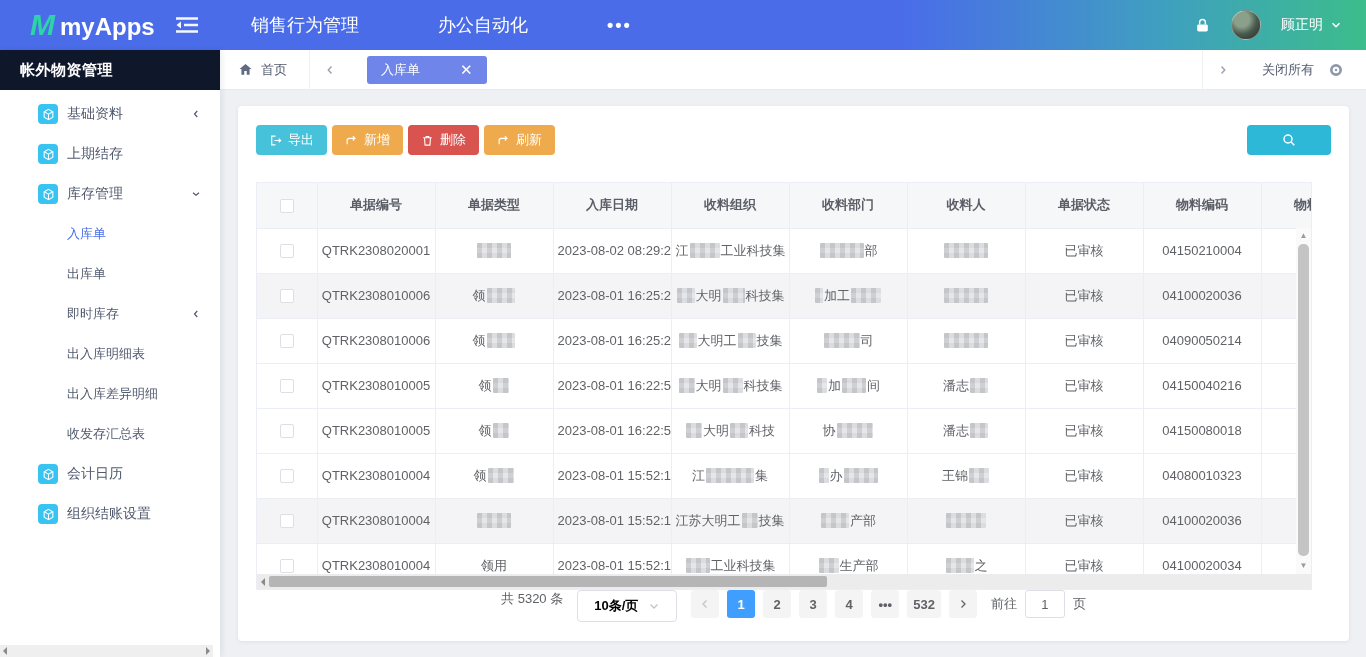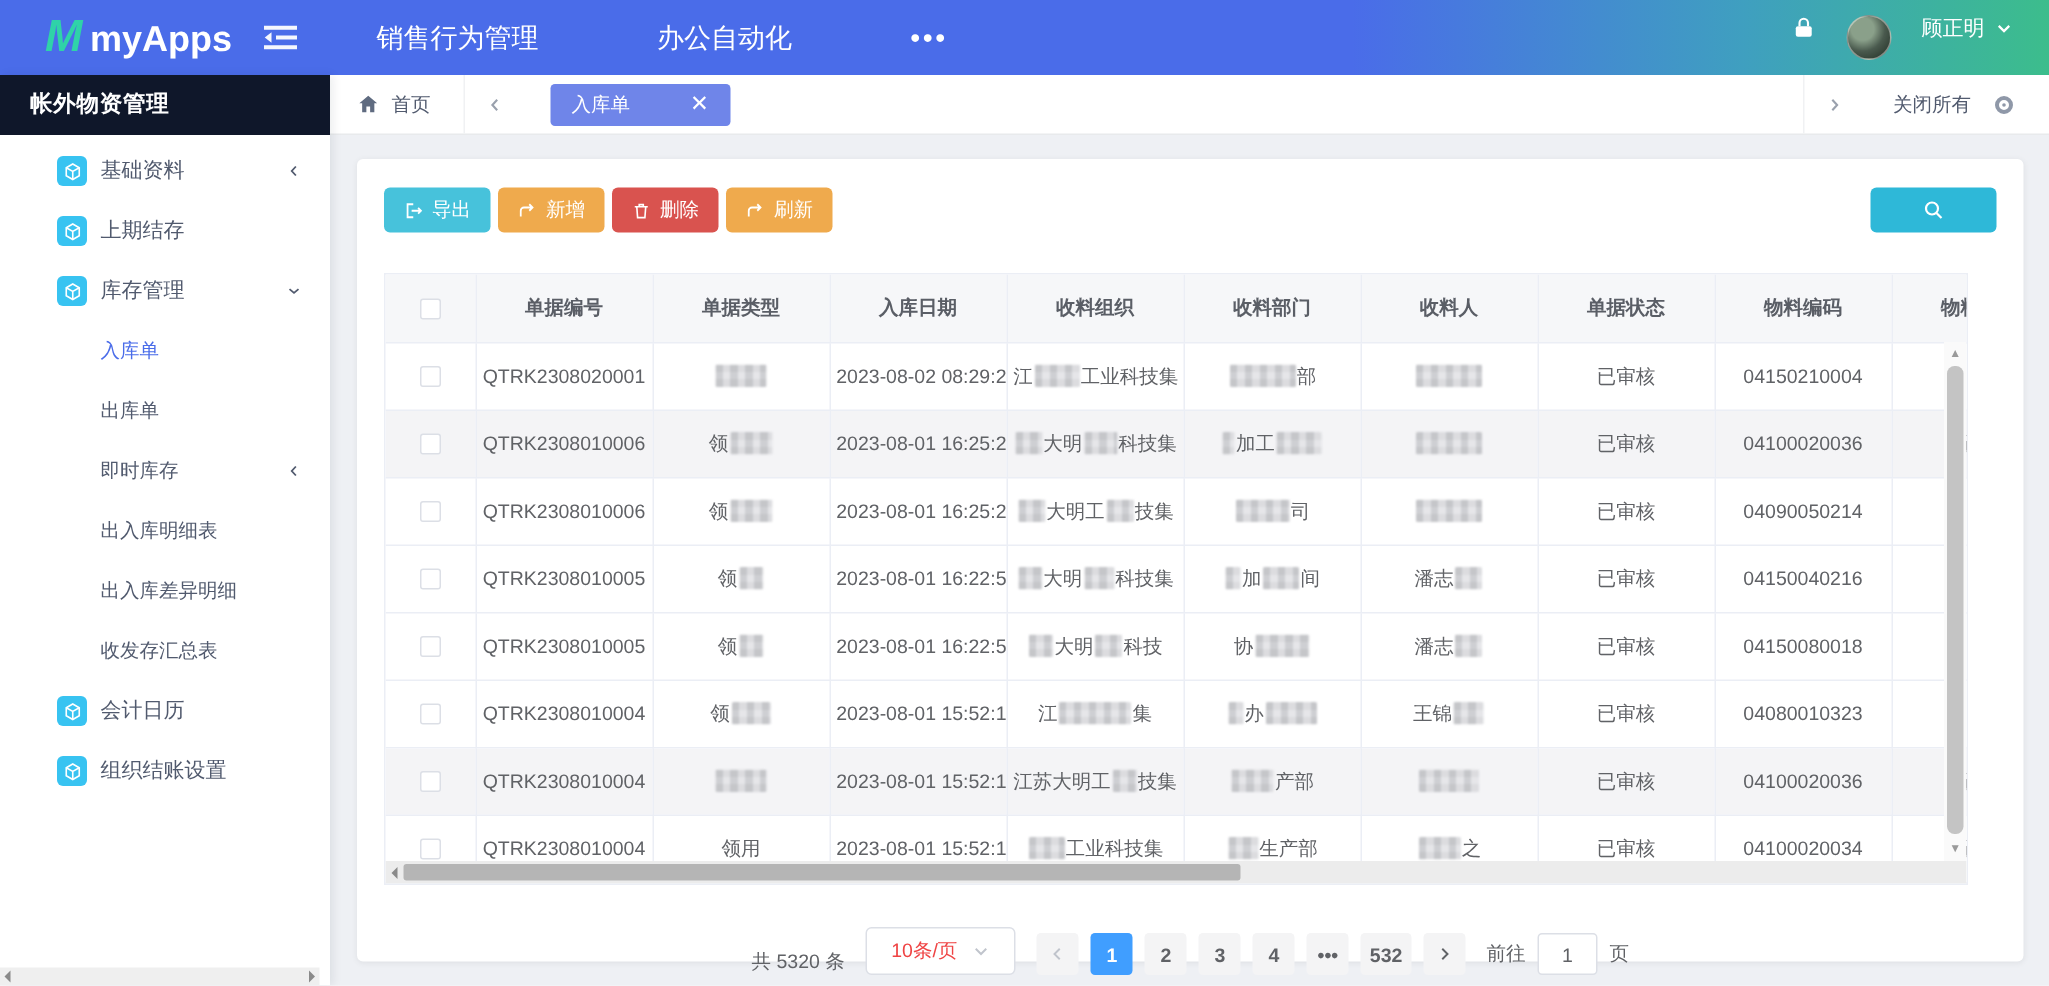--- a/index.html
+++ b/index.html
@@ -11,21 +11,21 @@
   .navbar { position:absolute; top:0; left:0; right:0; height:50px;
     background:linear-gradient(90deg,#4a6ce9 0%,#4a6ce9 66%,#3f9fc0 85%,#3cbd8c 100%);
     display:flex; align-items:center; color:#fff; }
   .logo { display:flex; align-items:baseline; padding-left:30px; width:175px; }
   .logo-m { font-size:30px; font-weight:900; font-style:italic; color:#2fd3a8; letter-spacing:-2px; }
   .logo-text { font-size:24px; font-weight:600; margin-left:7px; color:#fff; }
   .fold-btn { width:24px; height:20px; cursor:pointer; opacity:.95; }
   .nav-menu { display:flex; gap:79px; margin-left:52px; font-size:18px; }
   .nav-item { cursor:pointer; line-height:50px; }
   .nav-more { letter-spacing:2px; font-weight:700; }
-  .nav-right { margin-left:auto; display:flex; align-items:flex-start; gap:20px; padding-right:24px; }
+  .nav-right { margin-left:auto; display:flex; align-items:center; gap:20px; padding-right:24px; }
   .avatar { width:30px; height:30px; border-radius:50%;
     background:radial-gradient(circle at 35% 30%,#8aa08a 0 28%,#4a5a4e 55%,#1d2a20 100%);
     border:1px solid rgba(255,255,255,.4); }
   .user { display:flex; align-items:center; gap:7px; font-size:14px; cursor:pointer; }
 
   
   .sidebar { position:absolute; top:50px; left:0; bottom:0; width:220px; background:#fff;
     box-shadow:2px 0 6px rgba(0,21,41,.08); z-index:5; }
   .side-title { height:40px; background:#0f172a; color:#fff; font-size:15px; font-weight:700;
     line-height:40px; padding-left:20px; letter-spacing:.5px; }
@@ -88,24 +88,24 @@
   .vscroll { position:absolute; top:45px; right:0; bottom:15px; width:15px; background:#fafafa; }
   .vthumb { position:absolute; left:2px; right:2px; top:16px; bottom:18px; background:#c4c4c4; border-radius:5px; }
   .sarrow { position:absolute; left:0; right:0; text-align:center; color:#9a9a9a; font-size:8px; line-height:14px;}
   .hscroll { position:absolute; left:0; right:0; bottom:0; height:15px; background:#ececec; }
   .hthumb { position:absolute; top:2px; height:11px; left:12px; width:558px; background:#b5b5b5; border-radius:2px; }
   .tri { width:0; height:0; display:inline-block; }
   .tri-l { border:4px solid transparent; border-right-color:#8a8a8a; border-left:none; }
   .tri-r { border:4px solid transparent; border-left-color:#8a8a8a; border-right:none; }
 
   
-  .pager { height:60px; display:flex; align-items:flex-end; justify-content:center; gap:14px; }
+  .pager { height:60px; display:flex; align-items:flex-start; justify-content:center; gap:14px; }
   .pg-total { color:#606266; }
   .pg-size { width:100px; height:32px; border:1px solid #dcdfe6; border-radius:4px;
-    display:flex; align-items:center; justify-content:center; gap:10px; color:#ef4444; cursor:pointer; background:#fff;}
+    display:flex; align-items:center; justify-content:center; gap:10px; color:#000000; cursor:pointer; background:#fff;font-weight:bold;}
   .pg-pages { display:flex; align-items:center; gap:8px; }
   .pg-btn { min-width:28px; height:28px; padding:0 6px; background:#f4f4f5; border-radius:3px;
     display:inline-flex; align-items:center; justify-content:center; font-weight:700;
     color:#606266; cursor:pointer; }
   .pg-btn.active { background:#409eff; color:#fff; }
   .pg-btn.nav { font-weight:400; }
   .pg-btn.prev { color:#c0c4cc; }
   .pg-goto { display:flex; align-items:center; gap:8px; color:#606266; }
   .pg-input { width:40px; height:28px; border:1px solid #dcdfe6; border-radius:3px; text-align:center;
     font-size:13px; color:#606266; font-family:inherit; }

